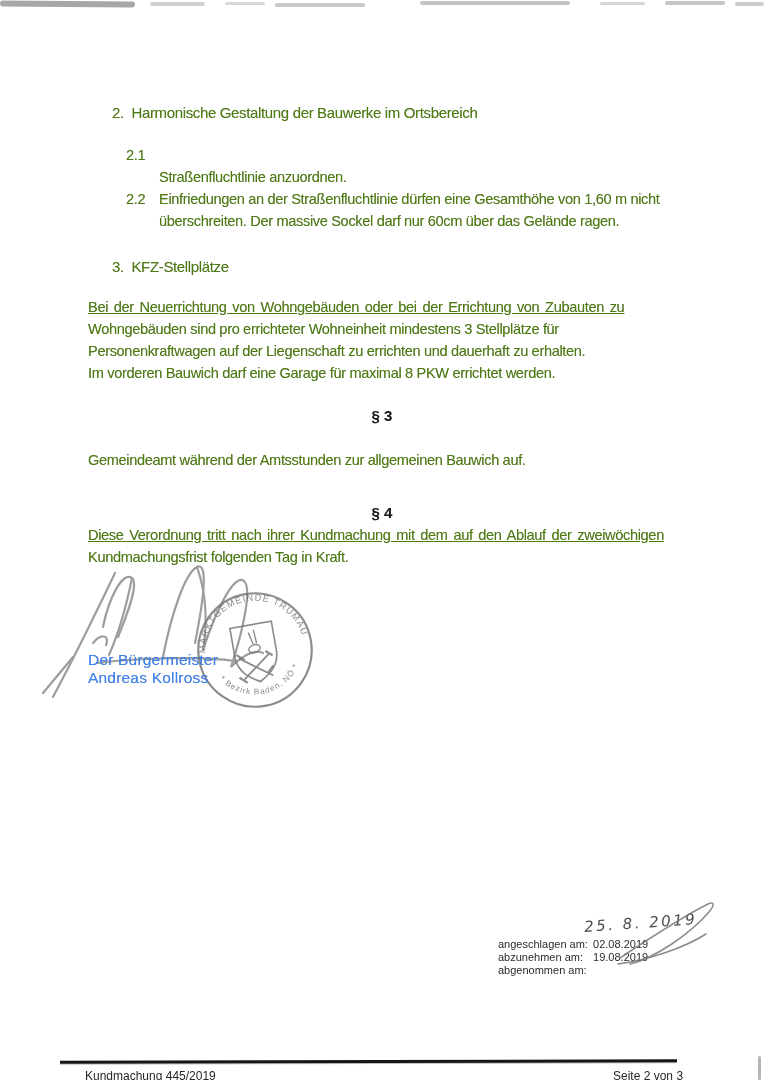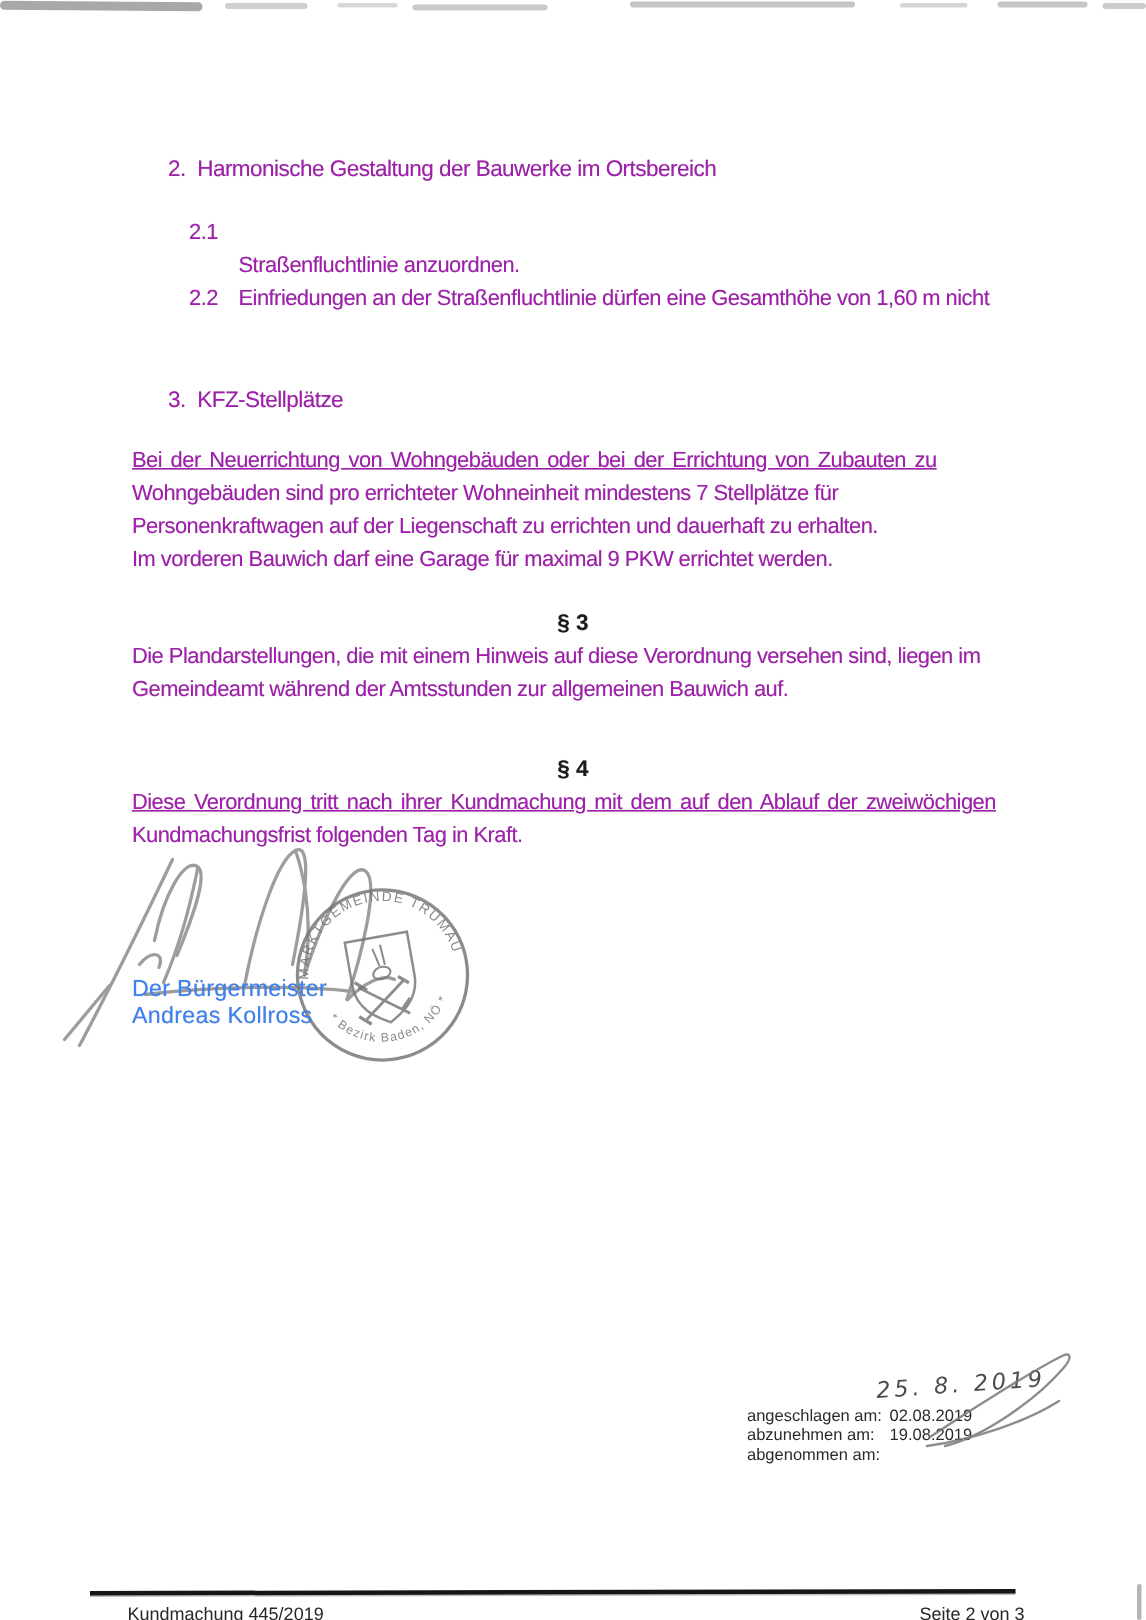--- a/index.html
+++ b/index.html
@@ -3,21 +3,21 @@
 <meta charset="utf-8">
 <style>
   html,body{margin:0;padding:0;}
   .page{
     position:relative; width:764px; height:1080px; background:#ffffff;
     overflow:hidden; font-family:"Liberation Sans", sans-serif;
     color:#1d1d1d;
   }
   .bl{ 
     position:absolute; white-space:nowrap;
-    font-size:14.6px; letter-spacing:-0.35px; color:#a21caf;
+    font-size:14.6px; letter-spacing:-0.35px; color:#4d7c0f;
     text-shadow:0 0 .5px rgba(30,30,30,.35);
   }
   .heading{ font-size:15px; }
   .para-head{
     position:absolute; left:0; width:764px; text-align:center;
     font-weight:bold; font-size:15px; letter-spacing:0; color:#1a1a1a;
     text-shadow:0 0 .5px rgba(30,30,30,.4);
   }
   .just1{ word-spacing:5.5px; }
   .just2{ word-spacing:2px;text-decoration:underline; }
@@ -61,33 +61,33 @@
   <div class="bl heading" style="left:112px;top:104px;">
     <span>2.</span>&nbsp;
     <span>Harmonische Gestaltung der Bauwerke im Ortsbereich</span>
   </div>
 
   <div class="bl" style="left:126px;top:147px;">2.1</div>
   <div class="bl" style="left:159px;top:169px;">Straßenfluchtlinie anzuordnen.</div>
 
   <div class="bl" style="left:126px;top:191px;">2.2</div>
   <div class="bl" style="left:159px;top:191px;">Einfriedungen an der Straßenfluchtlinie dürfen eine Gesamthöhe von 1,60 m nicht</div>
+  <div class="bl" style="left:159px;top:213px;">überschreiten. Der massive Sockel darf nur 60cm über das Gelände ragen.</div>
 
   <div class="bl heading" style="left:112px;top:258px;">
     <span>3.</span>&nbsp;
     <span>KFZ-Stellplätze</span>
   </div>
 
   <div class="bl just2" style="left:88px;top:299px;">Bei der Neuerrichtung von Wohngebäuden oder bei der Errichtung von Zubauten zu</div>
-  <div class="bl" style="left:88px;top:321px;">Wohngebäuden sind pro errichteter Wohneinheit mindestens 7 Stellplätze für</div>
+  <div class="bl" style="left:88px;top:321px;">Wohngebäuden sind pro errichteter Wohneinheit mindestens 3 Stellplätze für</div>
   <div class="bl" style="left:88px;top:343px;">Personenkraftwagen auf der Liegenschaft zu errichten und dauerhaft zu erhalten.</div>
-  <div class="bl" style="left:88px;top:365px;">Im vorderen Bauwich darf eine Garage für maximal 9 PKW errichtet werden.</div>
+  <div class="bl" style="left:88px;top:365px;">Im vorderen Bauwich darf eine Garage für maximal 8 PKW errichtet werden.</div>
 
   <div class="para-head" style="top:407px;">§ 3</div>
-  <div class="bl" style="left:88px;top:430px;">Die Plandarstellungen, die mit einem Hinweis auf diese Verordnung versehen sind, liegen im</div>
   <div class="bl" style="left:88px;top:452px;">Gemeindeamt während der Amtsstunden zur allgemeinen Bauwich auf.</div>
 
   <div class="para-head" style="top:504px;">§ 4</div>
   <div class="bl" style="left:88px;top:549px;">Kundmachungsfrist folgenden Tag in Kraft.</div>
   <div class="bl just2" style="left:88px;top:527px;">Diese Verordnung tritt nach ihrer Kundmachung mit dem auf den Ablauf der zweiwöchigen</div>
 
   <svg style="left:35px;top:545px;" width="250" height="170" viewBox="0 0 250 170">
     <g fill="none" stroke="#8c8c8c" stroke-width="2.2" stroke-linecap="round" opacity=".85">
       <path d="M18,152 C35,120 60,70 80,28"></path>
       <path d="M8,148 L38,112"></path>

